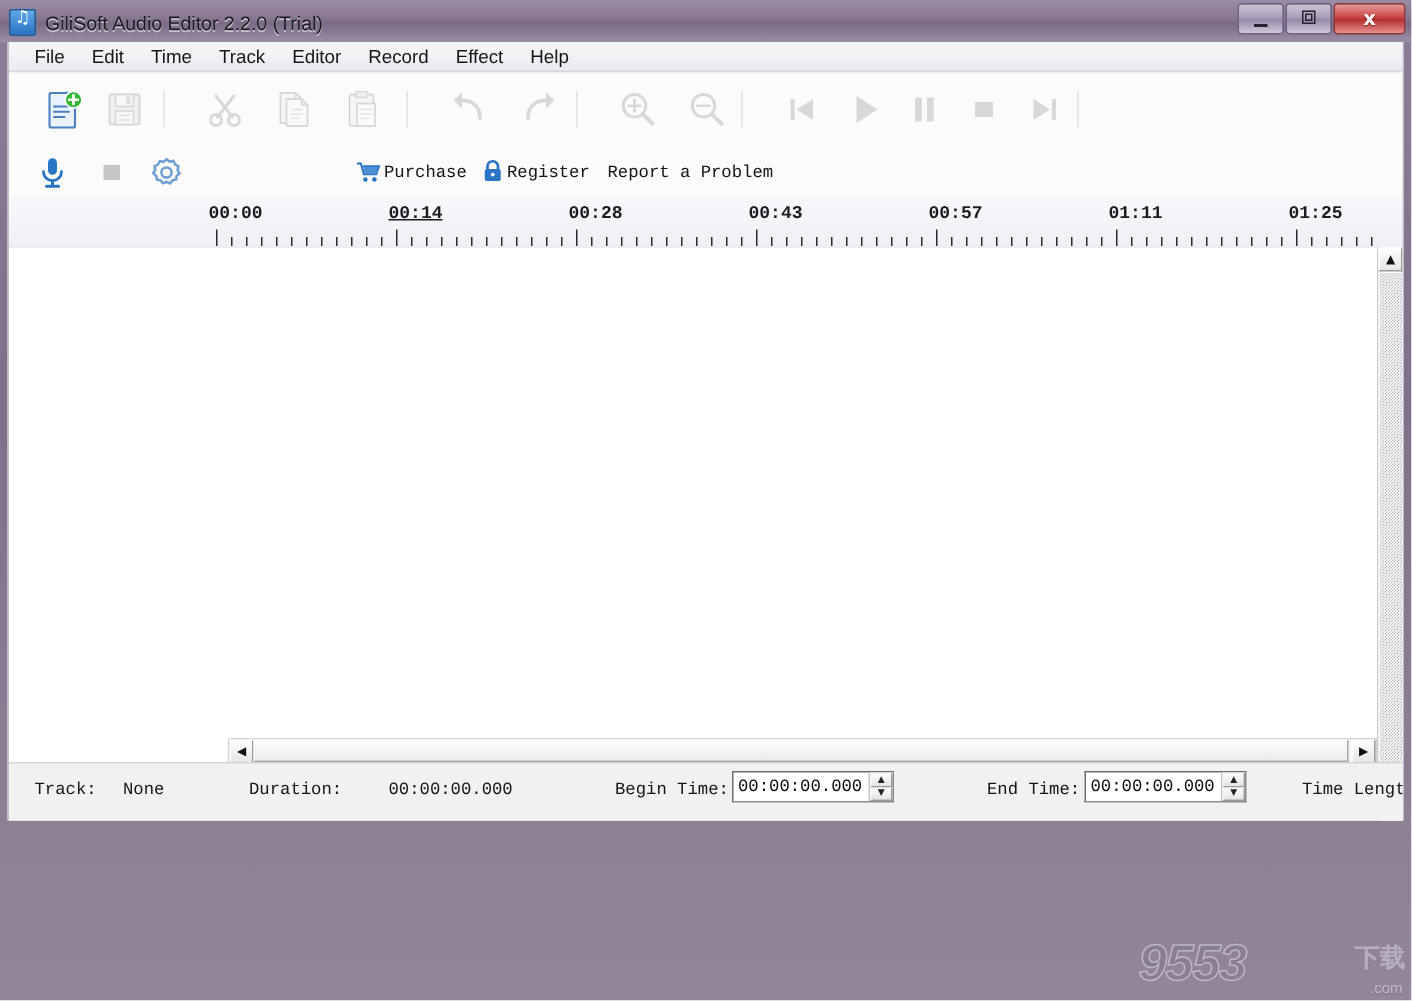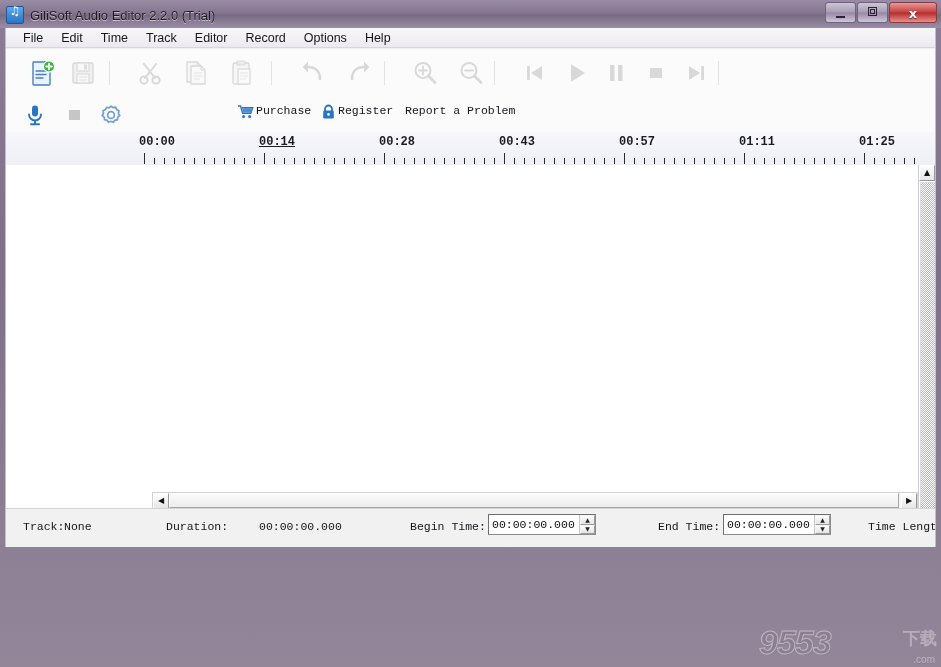--- a/index.html
+++ b/index.html
@@ -147,21 +147,21 @@
     position: absolute; left: 0; top: 68px; width: 929px; height: 36px;
     background: #fbfbfb;
     border-bottom: 1px solid #e6e6e6;
   }
   .tb2-btn {
     position: absolute; top: 4px; width: 34px; height: 30px;
     display: flex; align-items: center; justify-content: center;
   }
   .link-btn {
     position: absolute; top: 8px; height: 18px;
-    display: flex; align-items: flex-start; gap: 2px;
+    display: flex; align-items: flex-end; gap: 2px;
     font-family: "Liberation Mono", monospace;
     font-size: 11.5px; color: #15151a; white-space: nowrap;
   }
 
   
   .ruler {
     position: absolute; left: 0; top: 104px; width: 929px; height: 33px;
     background: linear-gradient(180deg, #f7f7fb 0%, #eef0f6 100%);
     border-bottom: 1px solid #b9b9c4;
     overflow: hidden;
@@ -328,21 +328,21 @@
 
   <div class="client">
 
     <div class="menubar">
       <div class="menu-item">File</div>
       <div class="menu-item">Edit</div>
       <div class="menu-item">Time</div>
       <div class="menu-item">Track</div>
       <div class="menu-item">Editor</div>
       <div class="menu-item">Record</div>
-      <div class="menu-item">Options</div>
+      <div class="menu-item">Effect</div>
       <div class="menu-item">Help</div>
     </div>
 
     <div class="toolbar1">
 
       <div class="tb-sep" style="left:103px"></div>
       <div class="tb-sep" style="left:265px"></div>
       <div class="tb-sep" style="left:378px"></div>
       <div class="tb-sep" style="left:488px"></div>
       <div class="tb-sep" style="left:712px"></div>
@@ -634,21 +634,21 @@
     </div>
 
     <div class="hscroll" style="bottom:38px;">
       <div class="sb-arrow" style="left:0; top:0;">◀</div>
       <div class="hthumb"></div>
       <div class="sb-arrow" style="right:0; top:0;">▶</div>
     </div>
 
     <div class="statusbar">
       <div class="st-label" style="left:17px">Track:</div>
-      <div class="st-label" style="left:58px">None</div>
+      <div class="st-label" style="left:76px">None</div>
       <div class="st-label" style="left:160px">Duration:</div>
       <div class="st-label" style="left:253px">00:00:00.000</div>
 
       <div class="st-label" style="left:404px">Begin Time:</div>
       <div class="spin-field" style="left:482px; width:108px;">
         <div class="sf-val">00:00:00.000</div>
         <div class="spin-btns">
           <div>▲</div>
           <div>▼</div>
         </div>

